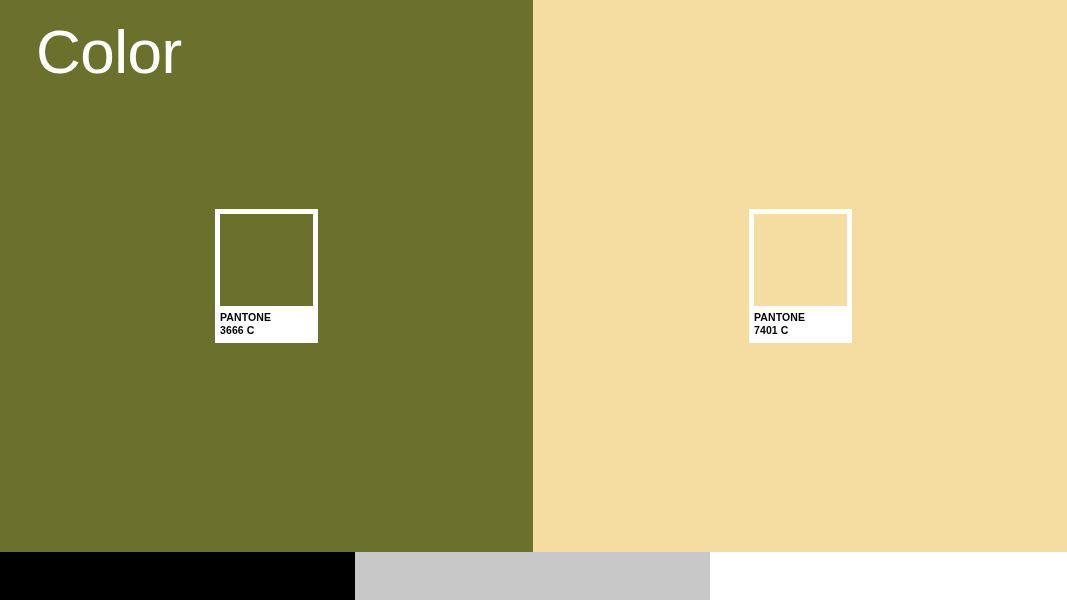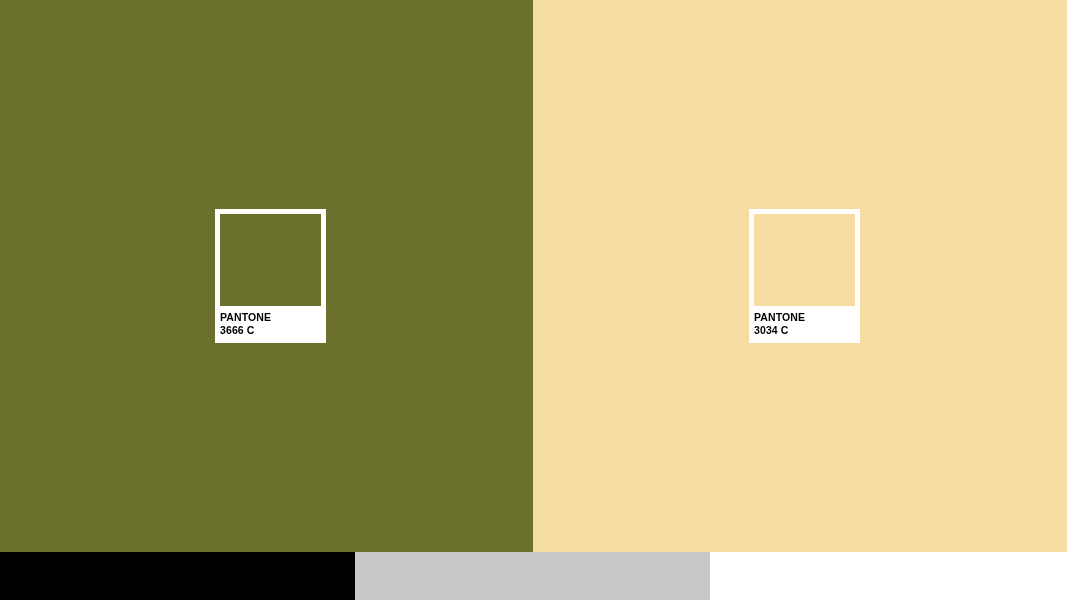--- a/index.html
+++ b/index.html
@@ -44,21 +44,21 @@
     letter-spacing: -0.5px;
     line-height: 1.1;
     color: #ffffff;
     white-space: nowrap;
   }
 
   
   .chip {
     position: absolute;
     top: 209px;
-    width: 111px;
+    width: 103px;
     height: 134px;
     background: #ffffff;
     box-sizing: border-box;
     padding: 5px 5px 0 5px;
     display: flex;
     flex-direction: column;
   }
   .chip-left  { left: 215px; }
   .chip-right { left: 749px; }
 
@@ -96,34 +96,35 @@
 </style>
 </head>
 <body>
 
 <div id="page">
 
   <div class="field field-left" style="background-color: rgb(107, 112, 45);"></div>
 
   <div class="field field-right" style="background-color: rgb(245, 221, 162);"></div>
 
+  <div class="page-title">Color</div>
 
   <div class="chip chip-left">
     <div class="chip-color" style="background-color: rgb(107, 112, 45);"></div>
     <div class="chip-label">
       <span class="brand">PANTONE</span>
       <span class="code">3666 C</span>
     </div>
   </div>
 
   <div class="chip chip-right">
     <div class="chip-color" style="background-color: rgb(245, 221, 162);"></div>
     <div class="chip-label">
       <span class="brand">PANTONE</span>
-      <span class="code">3034 C</span>
+      <span class="code">7401 C</span>
     </div>
   </div>
 
   <div class="bottom-strip">
     <div class="strip-seg" style="width: 355px; background-color: rgb(0, 0, 0);"></div>
     <div class="strip-seg" style="width: 355px; background-color: rgb(200, 200, 200);"></div>
     <div class="strip-seg" style="width: 357px; background-color: rgb(255, 255, 255);"></div>
   </div>
 
 </div>

